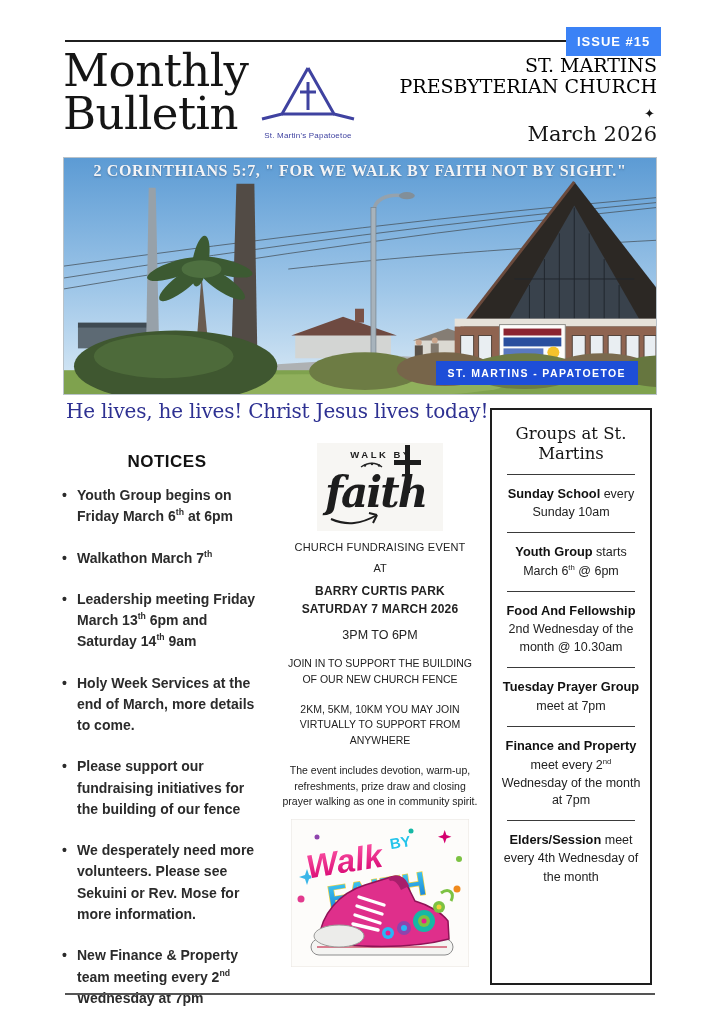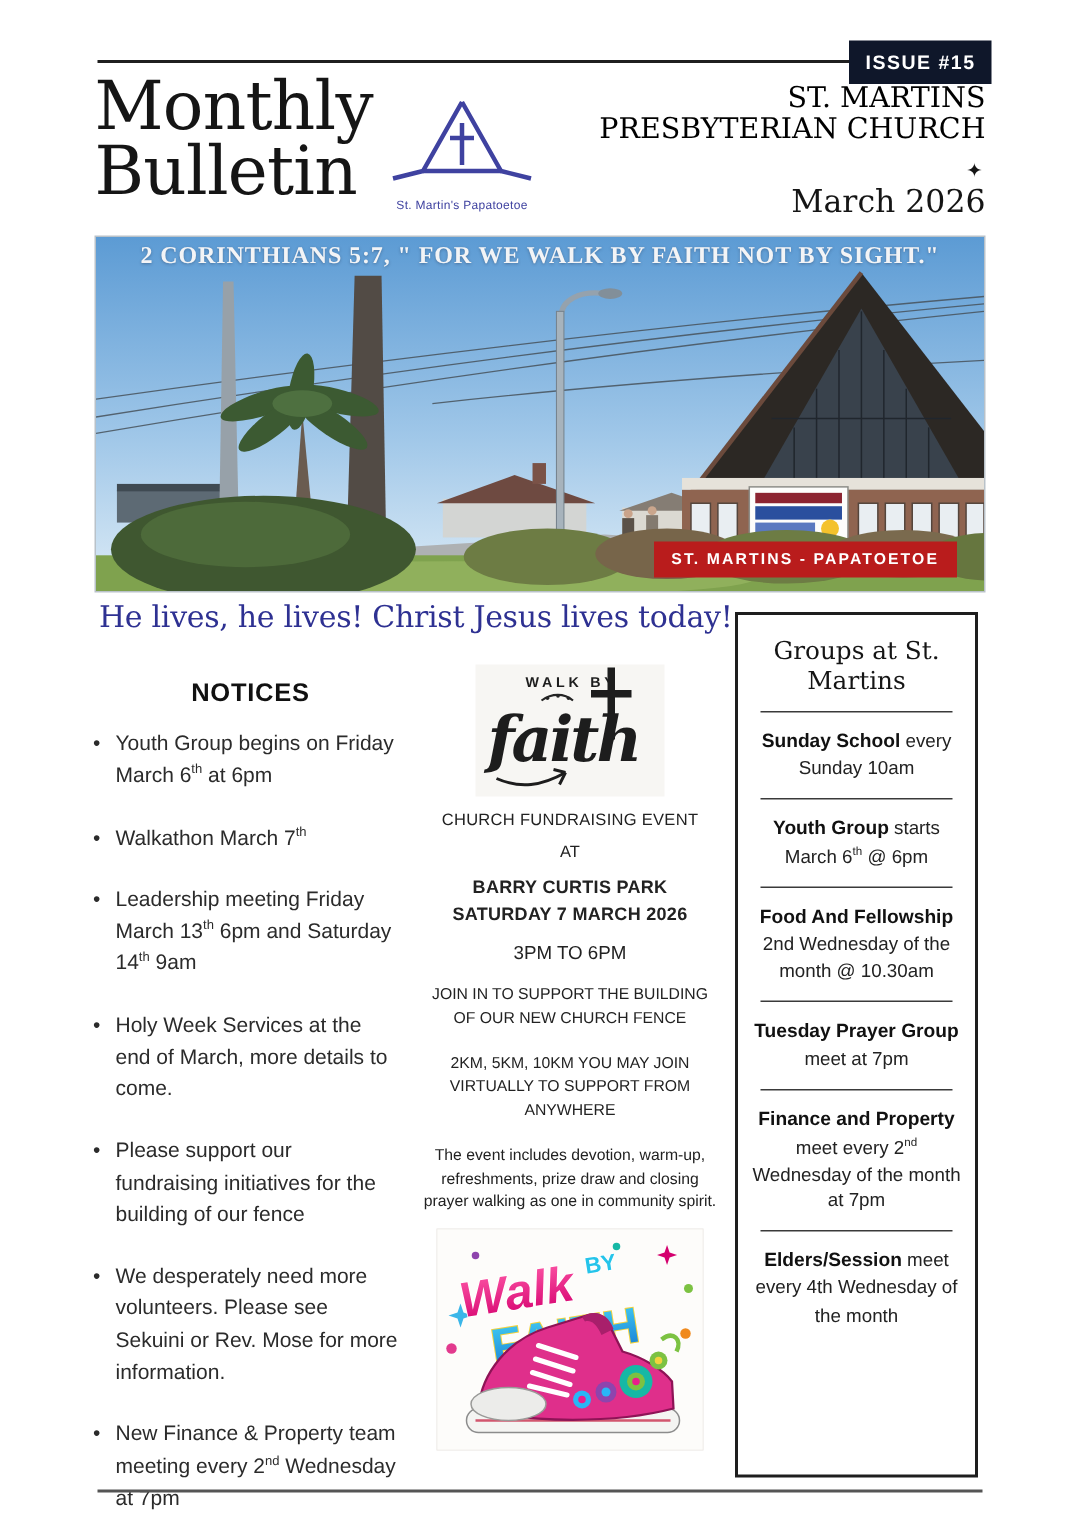--- a/index.html
+++ b/index.html
@@ -5,21 +5,21 @@
   * { margin:0; padding:0; box-sizing:border-box; }
   html,body { background:#ffffff; }
   .page {
     position:relative; width:719px; height:1024px; margin:0 auto;
     background:#ffffff; overflow:hidden;
     font-family:"Liberation Sans", sans-serif; color:#1c1c1c;
   }
   
   .top-rule { position:absolute; left:65px; top:40px; width:502px; border-top:2px solid #1f1f1f; }
   .issue-badge {
-    position:absolute; left:566px; top:27px; background:#0f172a; color:#ffffff;
+    position:absolute; left:566px; top:27px; background:#3b82f6; color:#ffffff;
     font-weight:bold; font-size:13px; letter-spacing:1px; padding:7px 11px;
   }
   .title {
     position:absolute; left:63px; top:50px;
     font-family:"DejaVu Serif", serif; font-weight:500; font-size:45px;
     line-height:0.95; color:#151515; letter-spacing:-0.5px;
   }
   .title span { display:block; }
   .logo { position:absolute; left:252px; top:62px; width:112px; text-align:center; }
   .logo-caption { font-size:8px; font-weight:normal; color:#3f42a0; letter-spacing:0.2px; margin-top:1px; }
@@ -37,38 +37,38 @@
     position:absolute; left:63px; top:157px; width:594px; height:238px;
     border:1px solid #b9c2c9; overflow:hidden;
   }
   .photo svg { display:block; }
   .verse {
     position:absolute; left:0; right:0; top:4px; text-align:center;
     font-family:"Liberation Serif", serif; font-weight:bold; font-size:16px;
     letter-spacing:0.6px; color:#f3f4f6; text-shadow:0 1px 2px rgba(40,60,90,.45);
   }
   .photo-caption {
-    position:absolute; right:18px; bottom:9px; background:#b91c1c; color:#ffffff;
+    position:absolute; right:18px; bottom:9px; background:#1d4ed8; color:#ffffff;
     font-size:10.5px; font-weight:bold; letter-spacing:1.4px; padding:6px 12px;
   }
   
   .tagline {
     position:absolute; left:66px; top:399px; width:480px;
     font-family:"DejaVu Serif", serif; font-size:20px; color:#2e3192; letter-spacing:-0.2px;
   }
   
   .col-left { position:absolute; left:62px; top:452px; width:204px; }
   .notices-heading {
     text-align:center; font-size:17px; font-weight:bold; letter-spacing:0.5px;
     color:#111; margin-bottom:13px; width:150px; margin-left:30px;
   }
   .notices-list { list-style:none; }
   .notices-list li {
     position:relative; padding-left:15px; font-size:14px; line-height:1.52;
-    color:#2b2b2b; margin-bottom:20px;
+    color:#2b2b2b; margin-bottom:20px;font-weight:bold;
   }
   .notices-list li::before { content:"•"; position:absolute; left:0; top:0; color:#2b2b2b; }
   sup { font-size:0.62em; }
   
   .col-mid { position:absolute; left:281px; top:443px; width:198px; text-align:center; color:#222; }
   .wbf-logo { width:126px; height:88px; margin:0 auto 10px auto; background:#f7f6f3; }
   .ev-line1 { font-size:11px; letter-spacing:0.2px; margin-top:4px; }
   .ev-at { font-size:11px; margin-top:9px; }
   .ev-bold { font-size:12px; font-weight:bold; letter-spacing:0.2px; line-height:1.5; }
   .ev-bold.first { margin-top:8px; }

